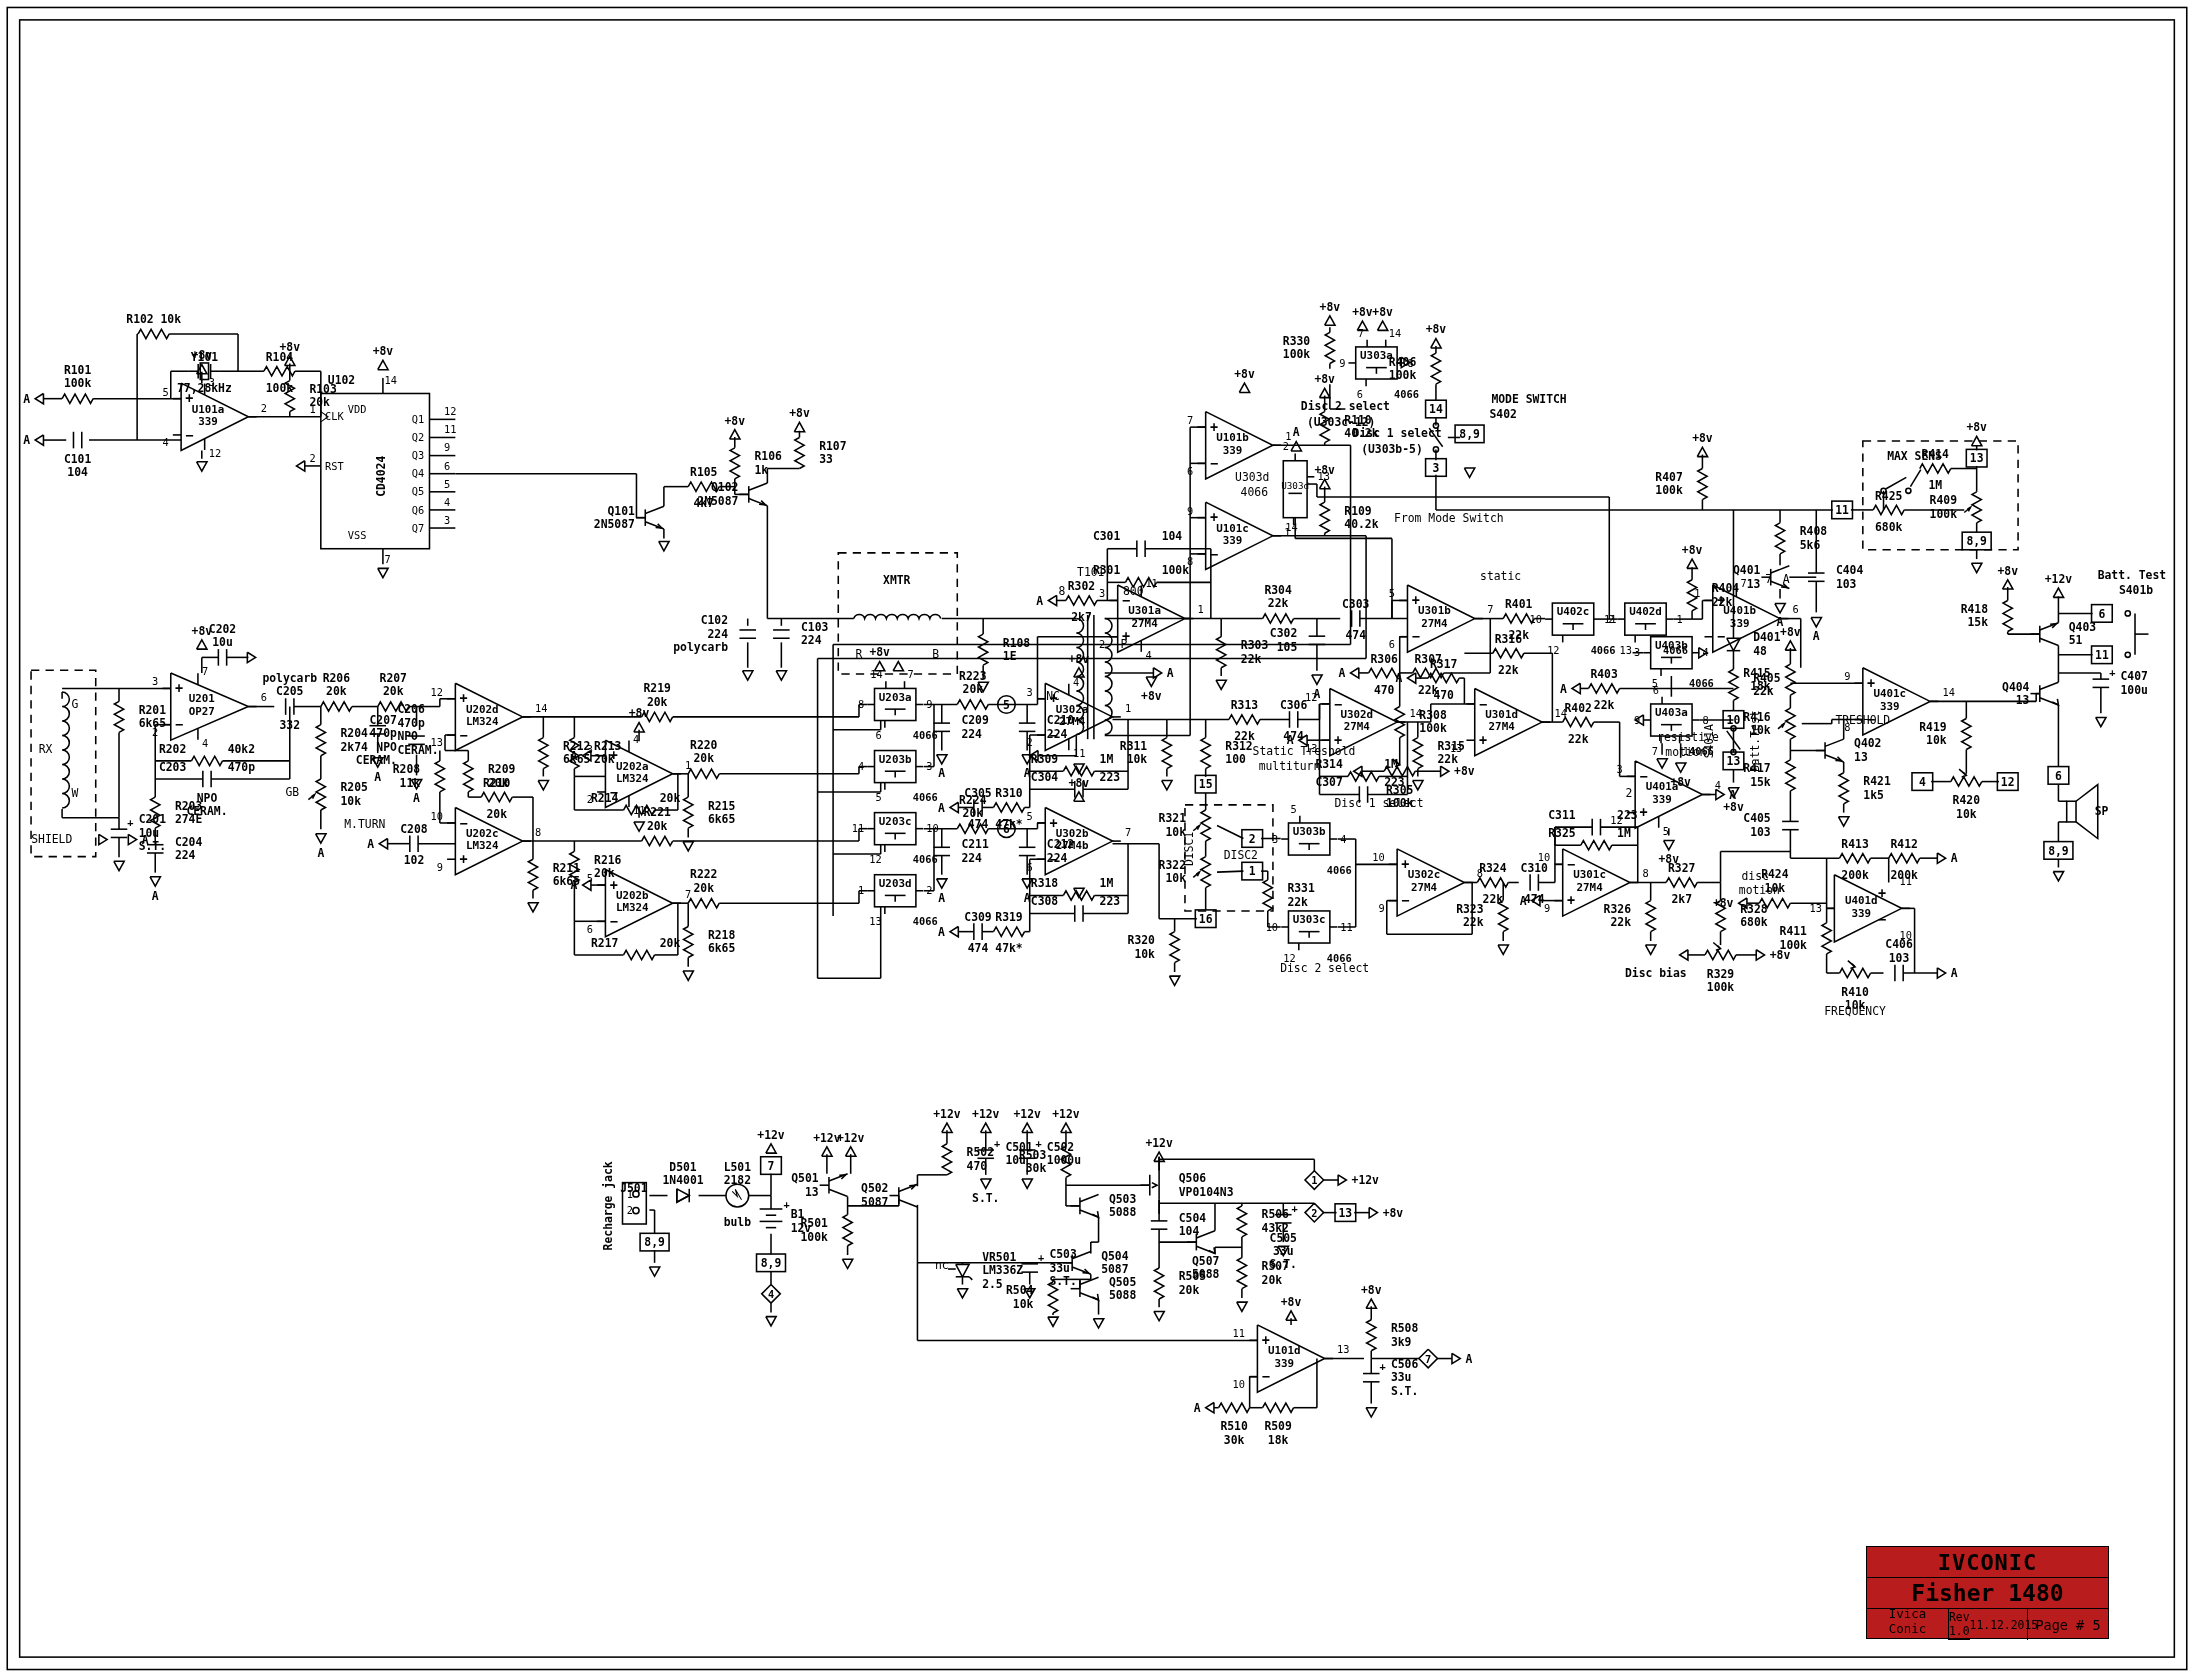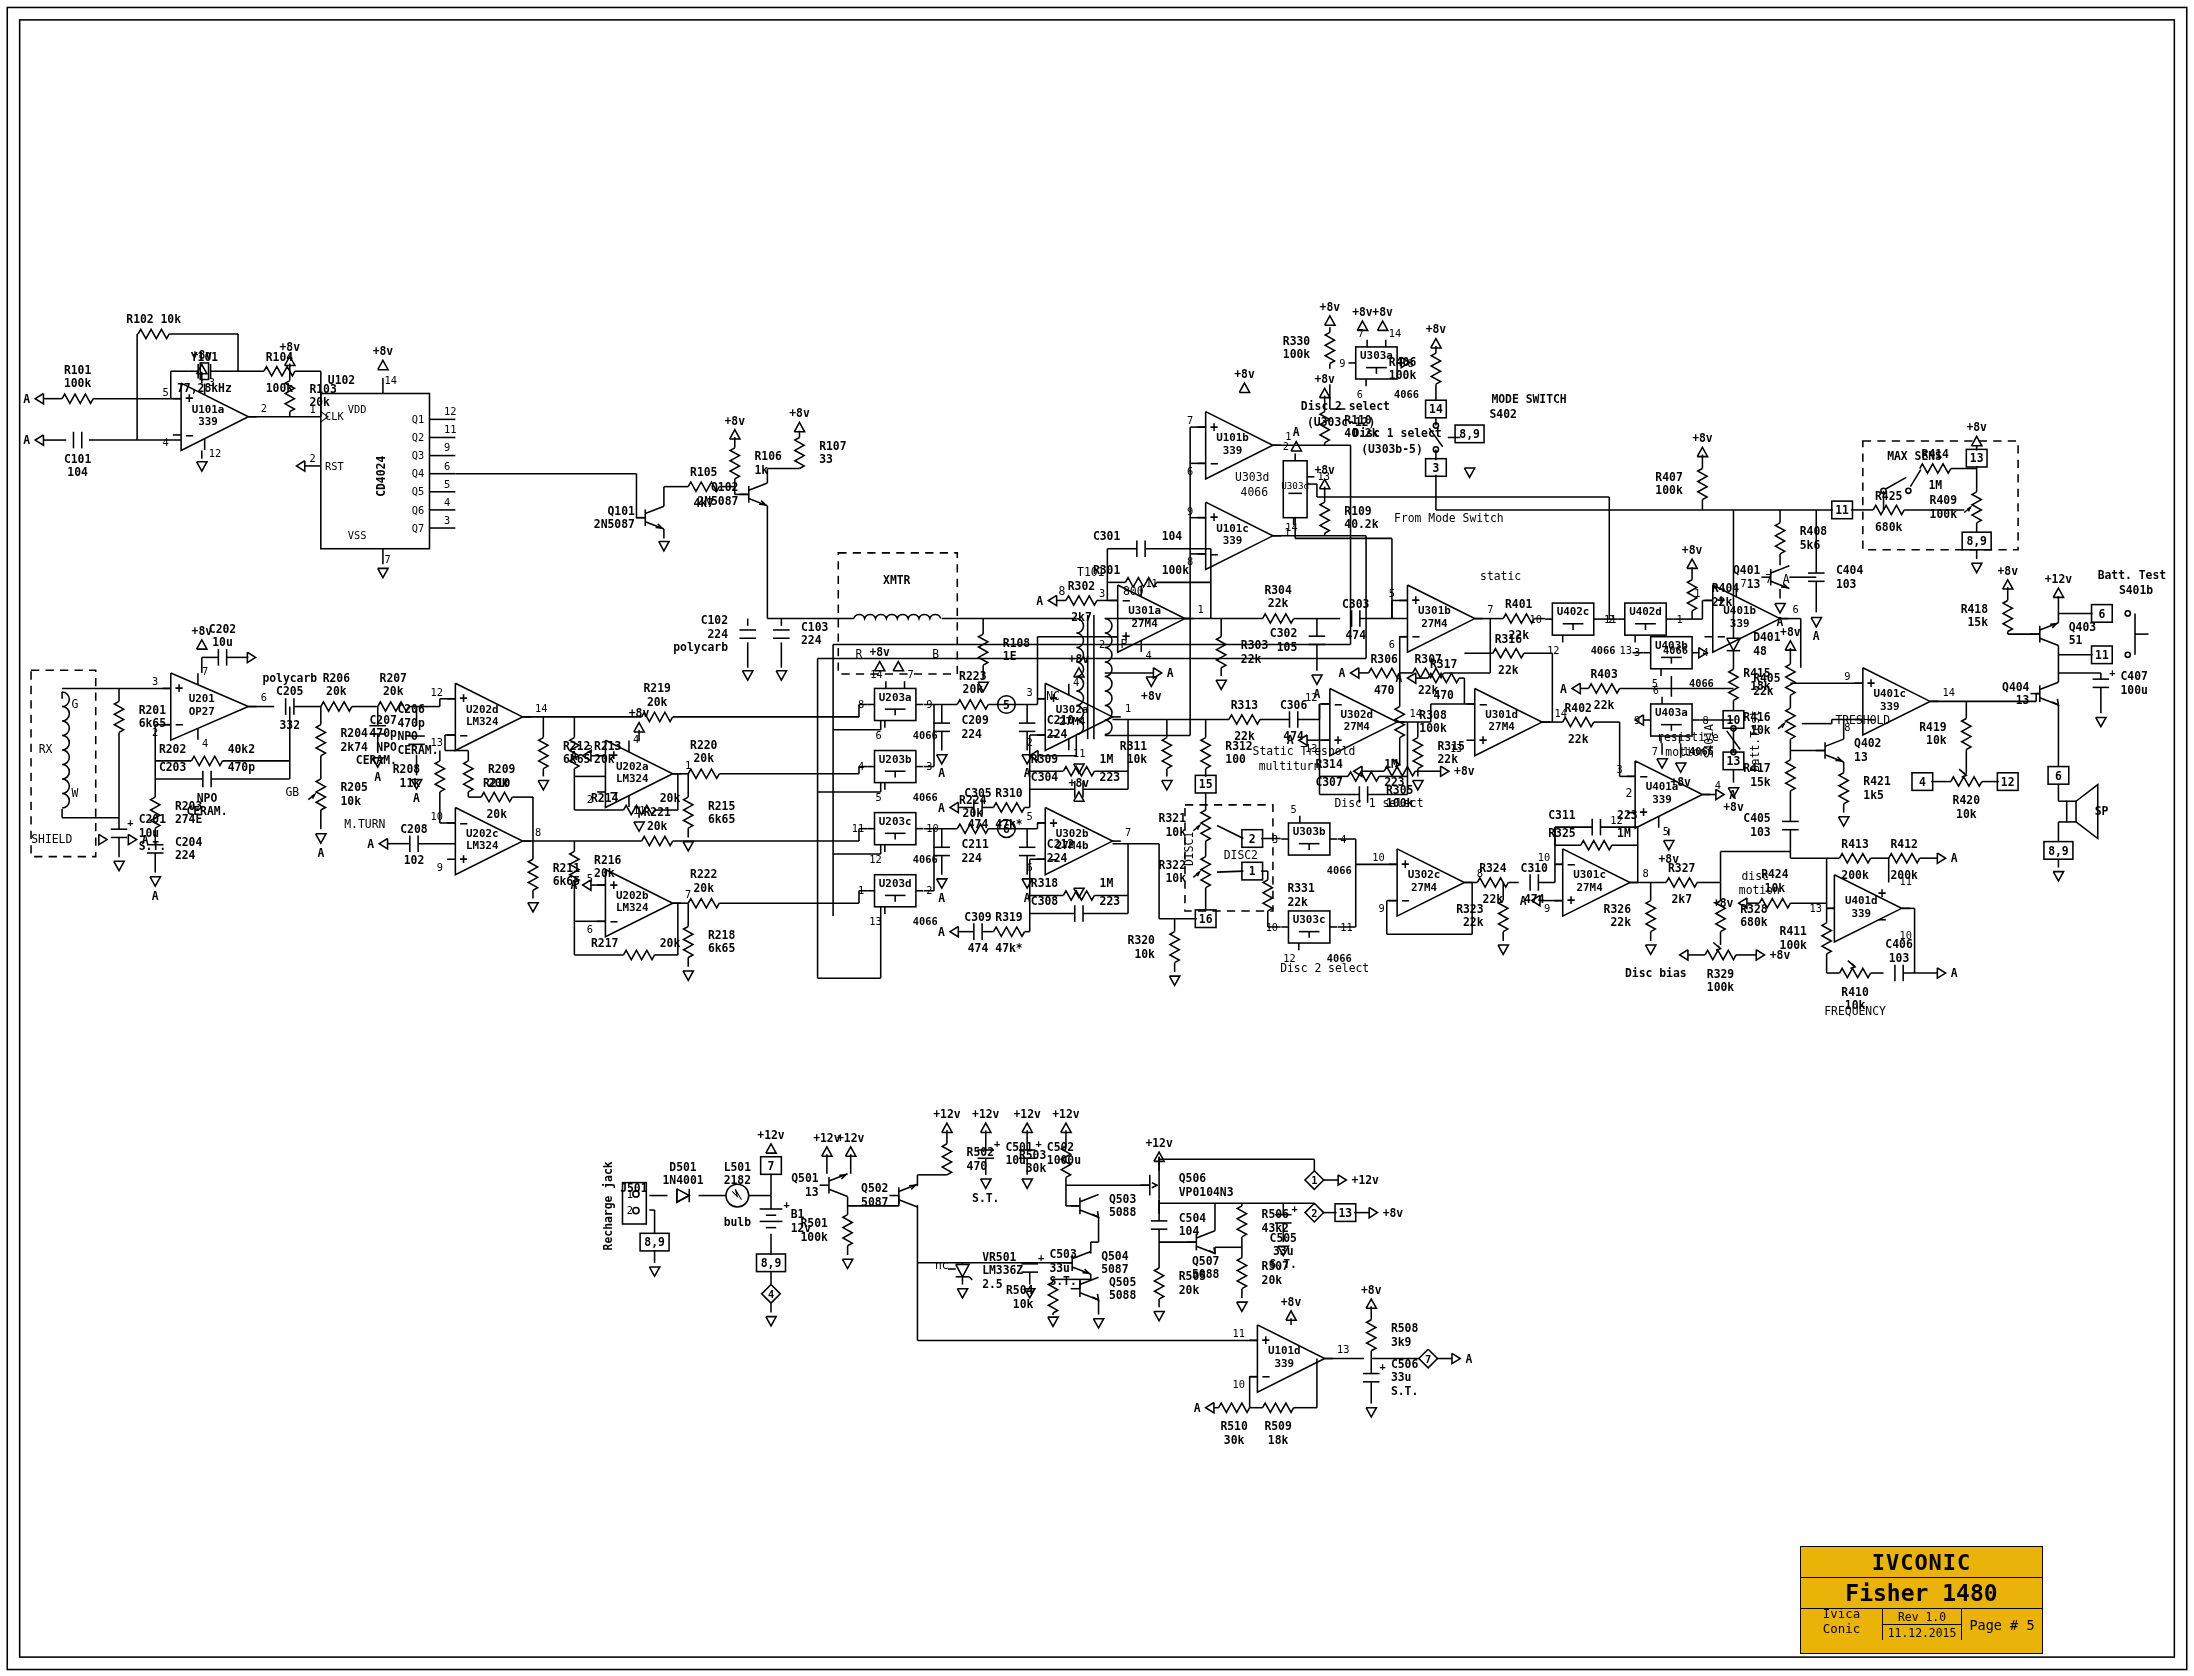--- a/index.html
+++ b/index.html
@@ -1,23 +1,23 @@
 <!DOCTYPE html>
 <html style="font-size:8.3px"><head>
 <meta charset="utf-8">
 <style>
   html,body{margin:0;padding:0;background:#e8e8e8;}
   #sheet{position:relative;width:2194px;height:1677px;background:#ffffff;font-family:"DejaVu Sans Mono",monospace;}
   svg{position:absolute;left:0;top:0;}
-  #titleblock{position:absolute;left:1800px;top:1546px;width:243px;height:108px;border:1.6px solid #000;box-sizing:border-box;background:#eab308;}
+  #titleblock{position:absolute;left:1866px;top:1546px;width:243px;height:93px;border:1.6px solid #000;box-sizing:border-box;background:#b91c1c;}
   .tb-row1{height:30px;border-bottom:1.6px solid #000;display:flex;align-items:center;justify-content:center;font-size:22px;font-weight:bold;letter-spacing:1px;}
   .tb-row2{height:30px;border-bottom:1.6px solid #000;display:flex;align-items:center;justify-content:center;font-size:23px;font-weight:bold;}
   .tb-row3{height:31px;display:flex;text-align:center;}
   .tb-auth{width:82px;border-right:1.6px solid #000;display:flex;align-items:flex-end;justify-content:center;font-size:12.4px;padding-bottom:4.1px;box-sizing:border-box;}
-  .tb-mid{width:79px;border-right:1.6px solid #000;display:flex;flex-direction:column;box-sizing:border-box;}
+  .tb-mid{width:79px;border-right:1.6px solid #000;display:flex;flex-direction:row;box-sizing:border-box;}
   .tb-rev{flex:1;border-bottom:1px solid #000;display:flex;align-items:center;justify-content:center;font-size:11.4px;}
   .tb-date{flex:1;display:flex;align-items:center;justify-content:center;font-size:11.4px;}
   .tb-page{flex:1;display:flex;align-items:center;justify-content:center;font-size:13.5px;}
 </style>
 </head>
 <body>
 
 <div id="sheet">
   <svg id="cv" width="2194" height="1677" viewBox="0 0 4240 3240">
       <rect x="60" y="1295" width="125" height="360" stroke="#000" stroke-width="3" fill="none" stroke-dasharray="16,12"></rect>

